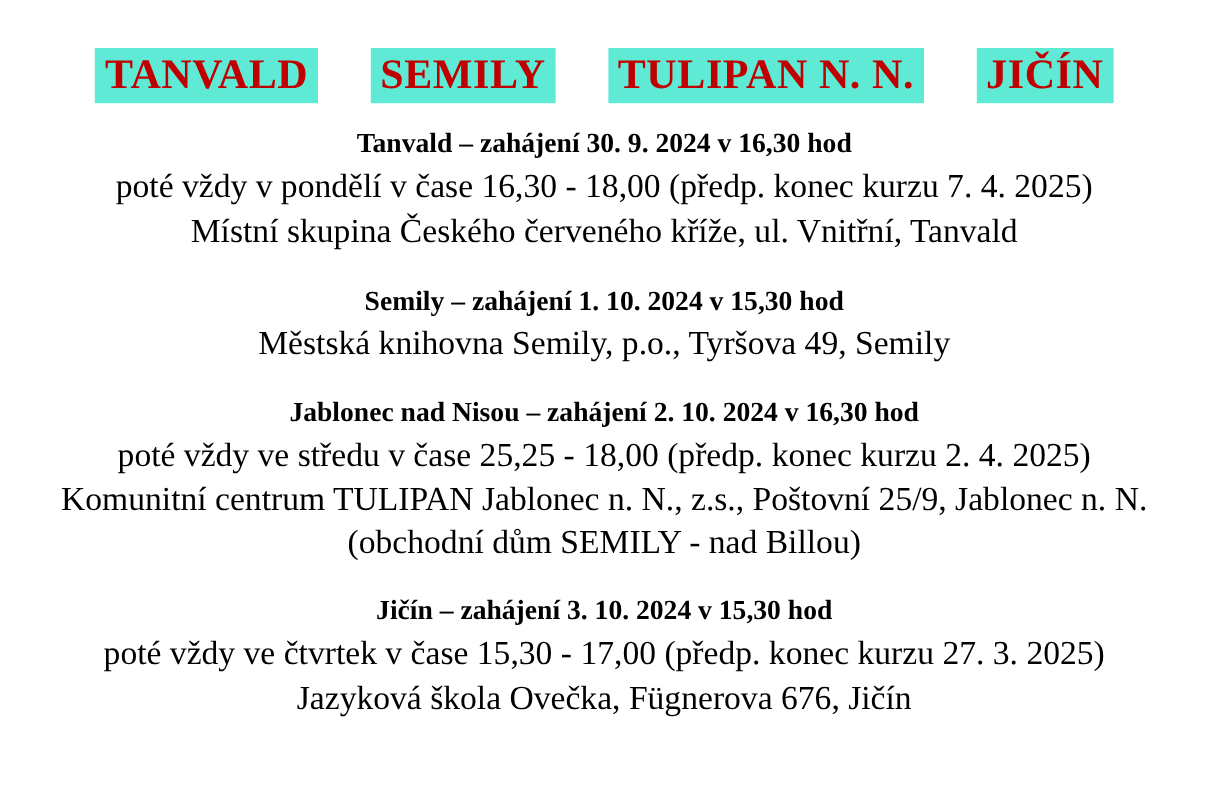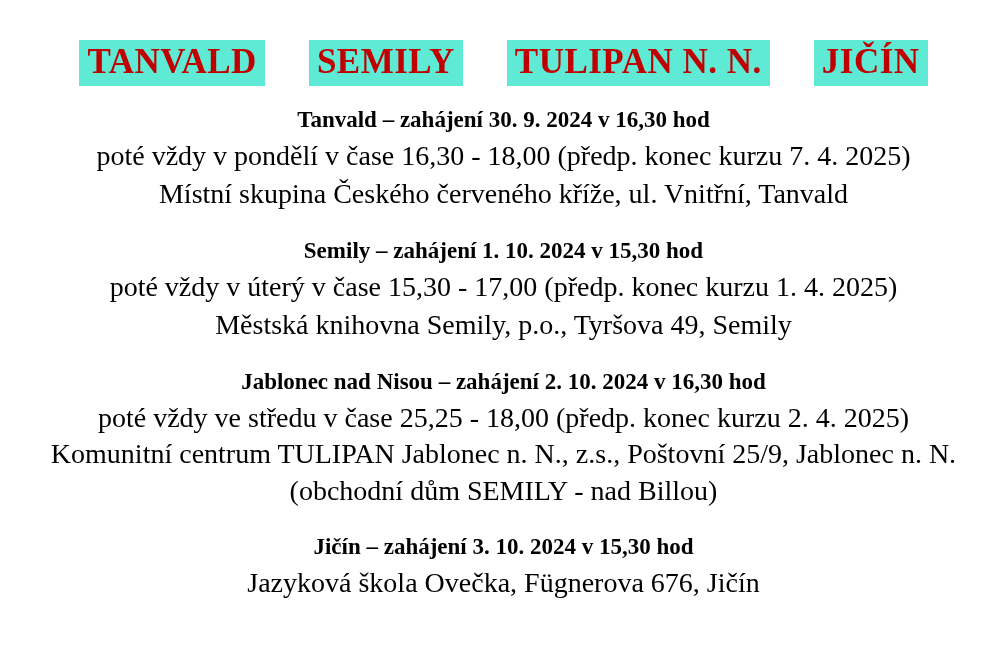--- a/index.html
+++ b/index.html
@@ -87,30 +87,30 @@
   <div class="blocks">
 
     <div class="block">
       <div class="block-title">Tanvald – zahájení 30. 9. 2024 v 16,30 hod</div>
       <div class="block-line">poté vždy v pondělí v čase 16,30 - 18,00 (předp. konec kurzu 7. 4. 2025)</div>
       <div class="block-line">Místní skupina Českého červeného kříže, ul. Vnitřní, Tanvald</div>
     </div>
 
     <div class="block">
       <div class="block-title">Semily – zahájení 1. 10. 2024 v 15,30 hod</div>
-      <div class="block-line">poté vždy v úterý v čase 15,30 - 17,00 (předp. konec kurzu 1. 4. 2025)</div>
       <div class="block-line">Městská knihovna Semily, p.o., Tyršova 49, Semily</div>
     </div>
 
     <div class="block">
       <div class="block-title">Jablonec nad Nisou – zahájení 2. 10. 2024 v 16,30 hod</div>
       <div class="block-line">poté vždy ve středu v čase 25,25 - 18,00 (předp. konec kurzu 2. 4. 2025)</div>
       <div class="block-line tight">Komunitní centrum TULIPAN Jablonec n. N., z.s., Poštovní 25/9, Jablonec n. N.</div>
       <div class="block-line tight">(obchodní dům SEMILY - nad Billou)</div>
     </div>
 
     <div class="block">
       <div class="block-title">Jičín – zahájení 3. 10. 2024 v 15,30 hod</div>
+      <div class="block-line">poté vždy ve čtvrtek v čase 15,30 - 17,00 (předp. konec kurzu 27. 3. 2025)</div>
       <div class="block-line">Jazyková škola Ovečka, Fügnerova 676, Jičín</div>
     </div>
 
   </div>
 </div>
 
 </body></html>

